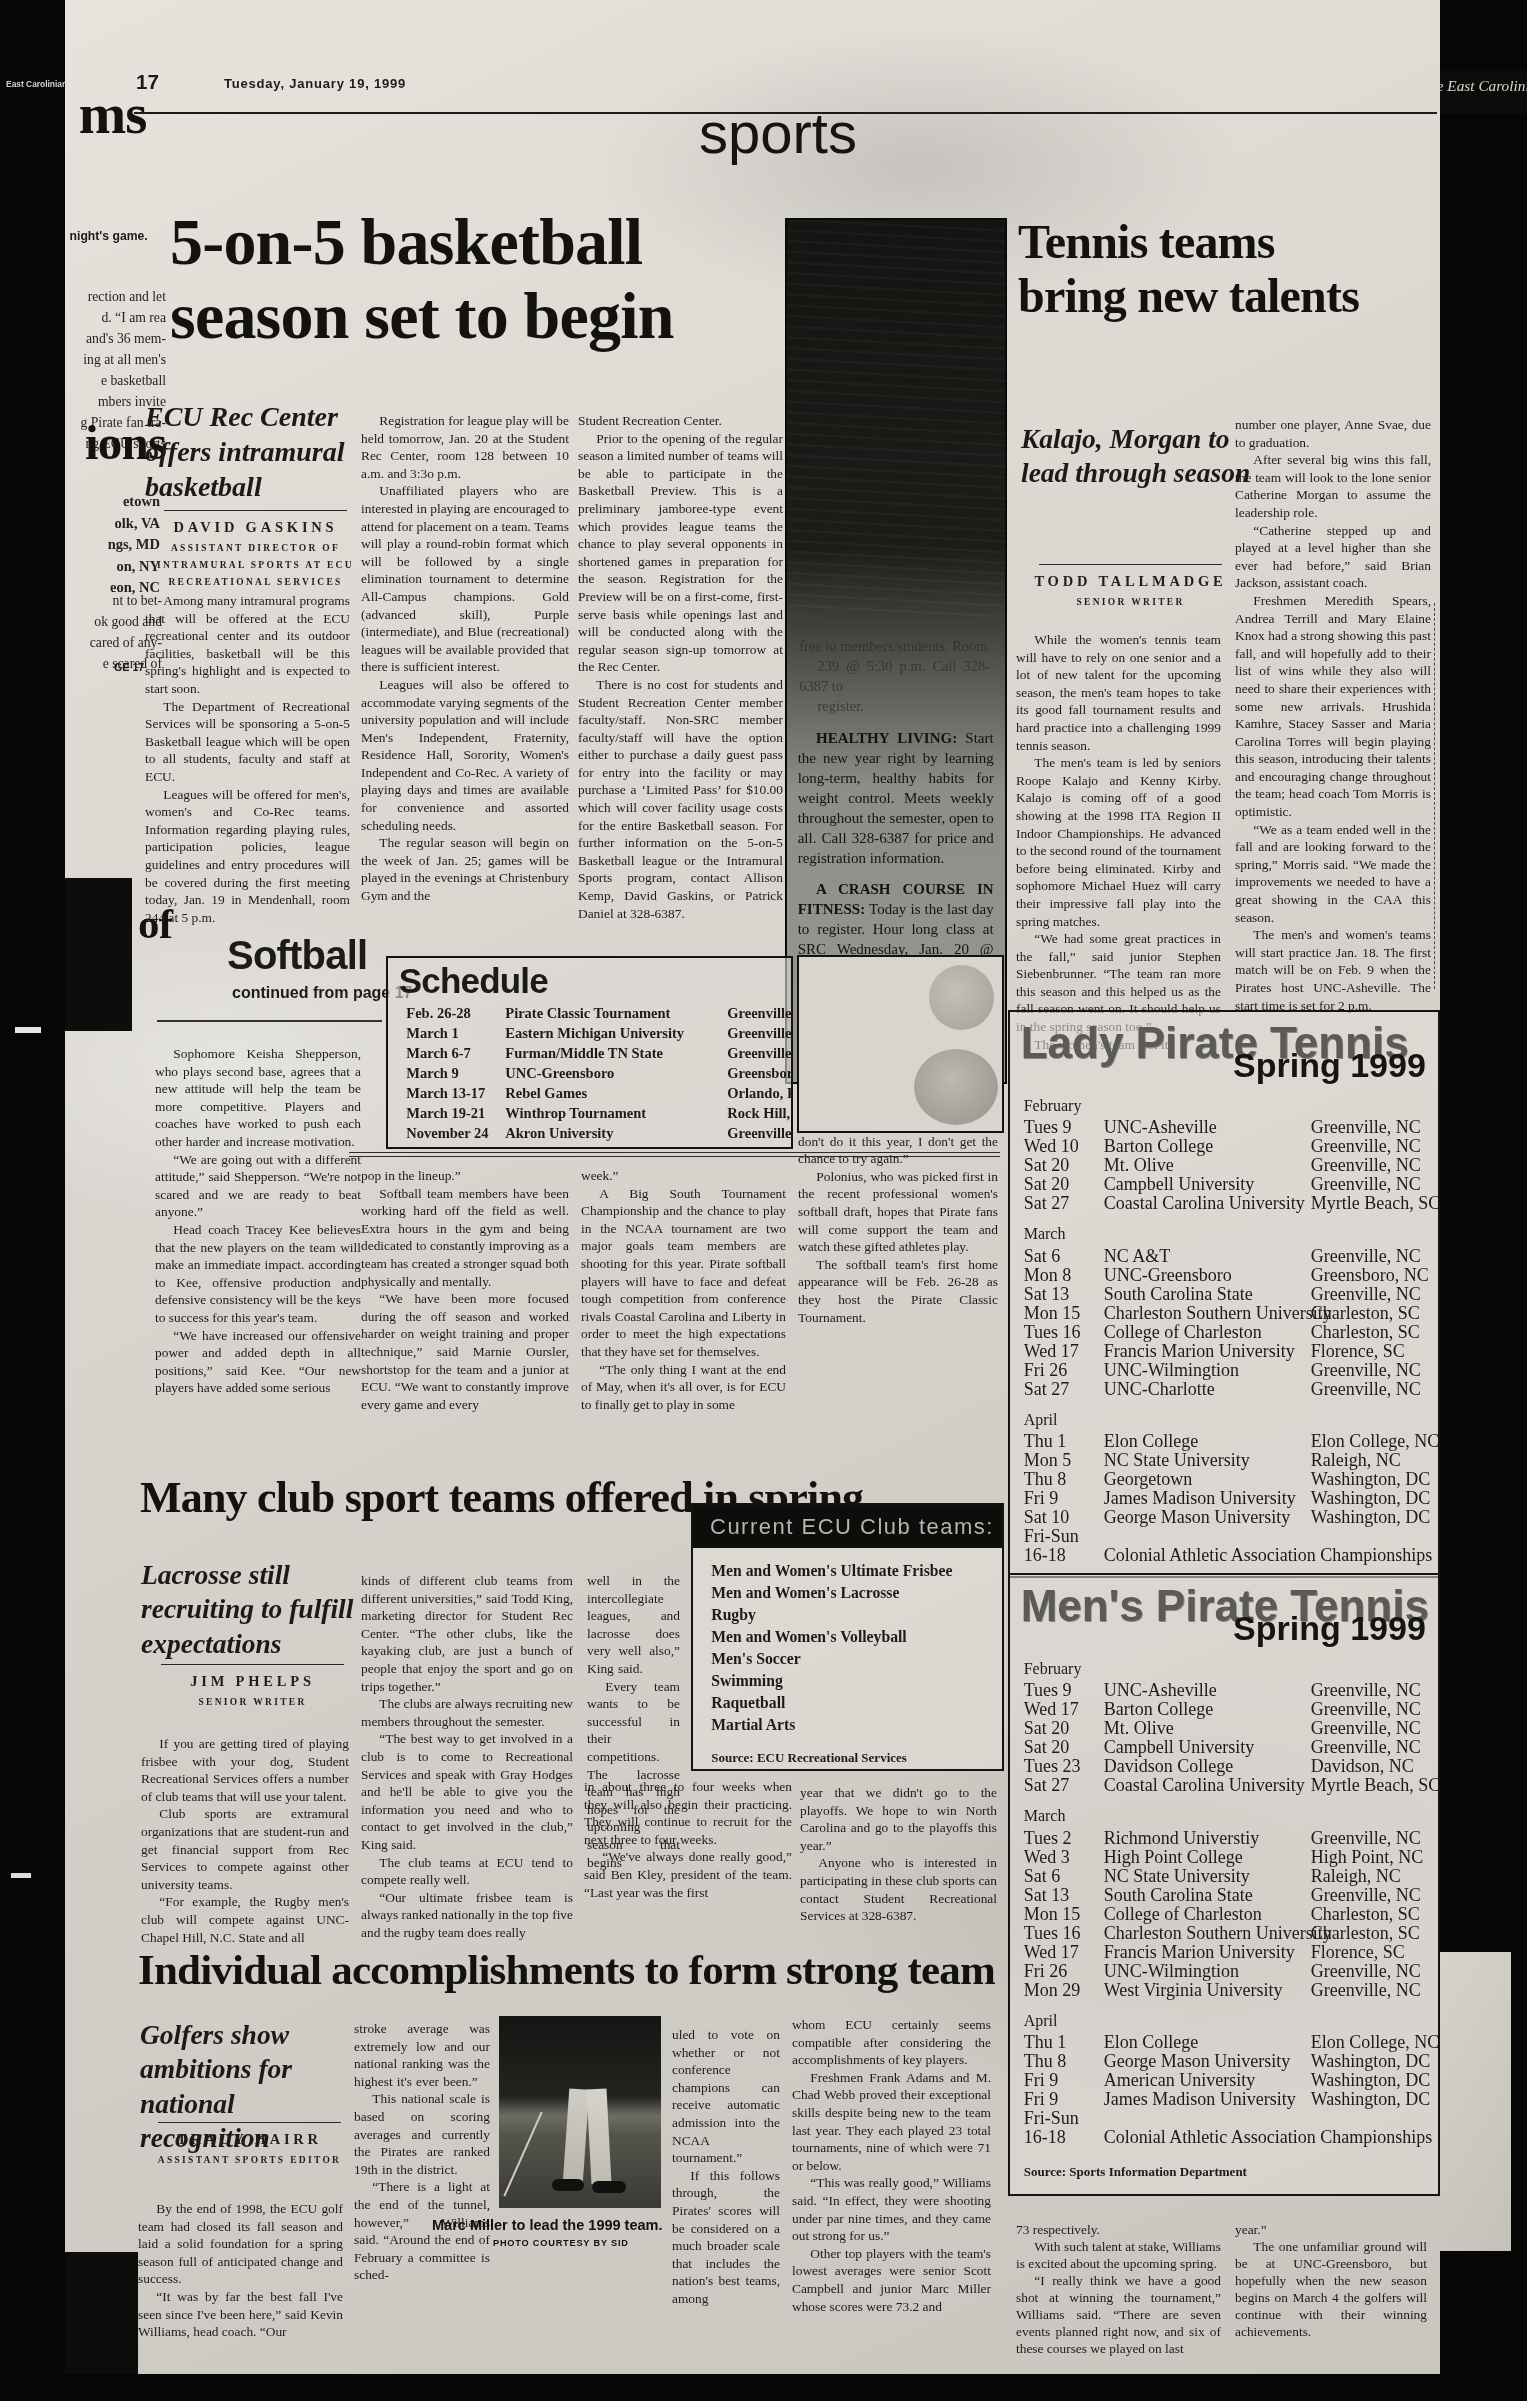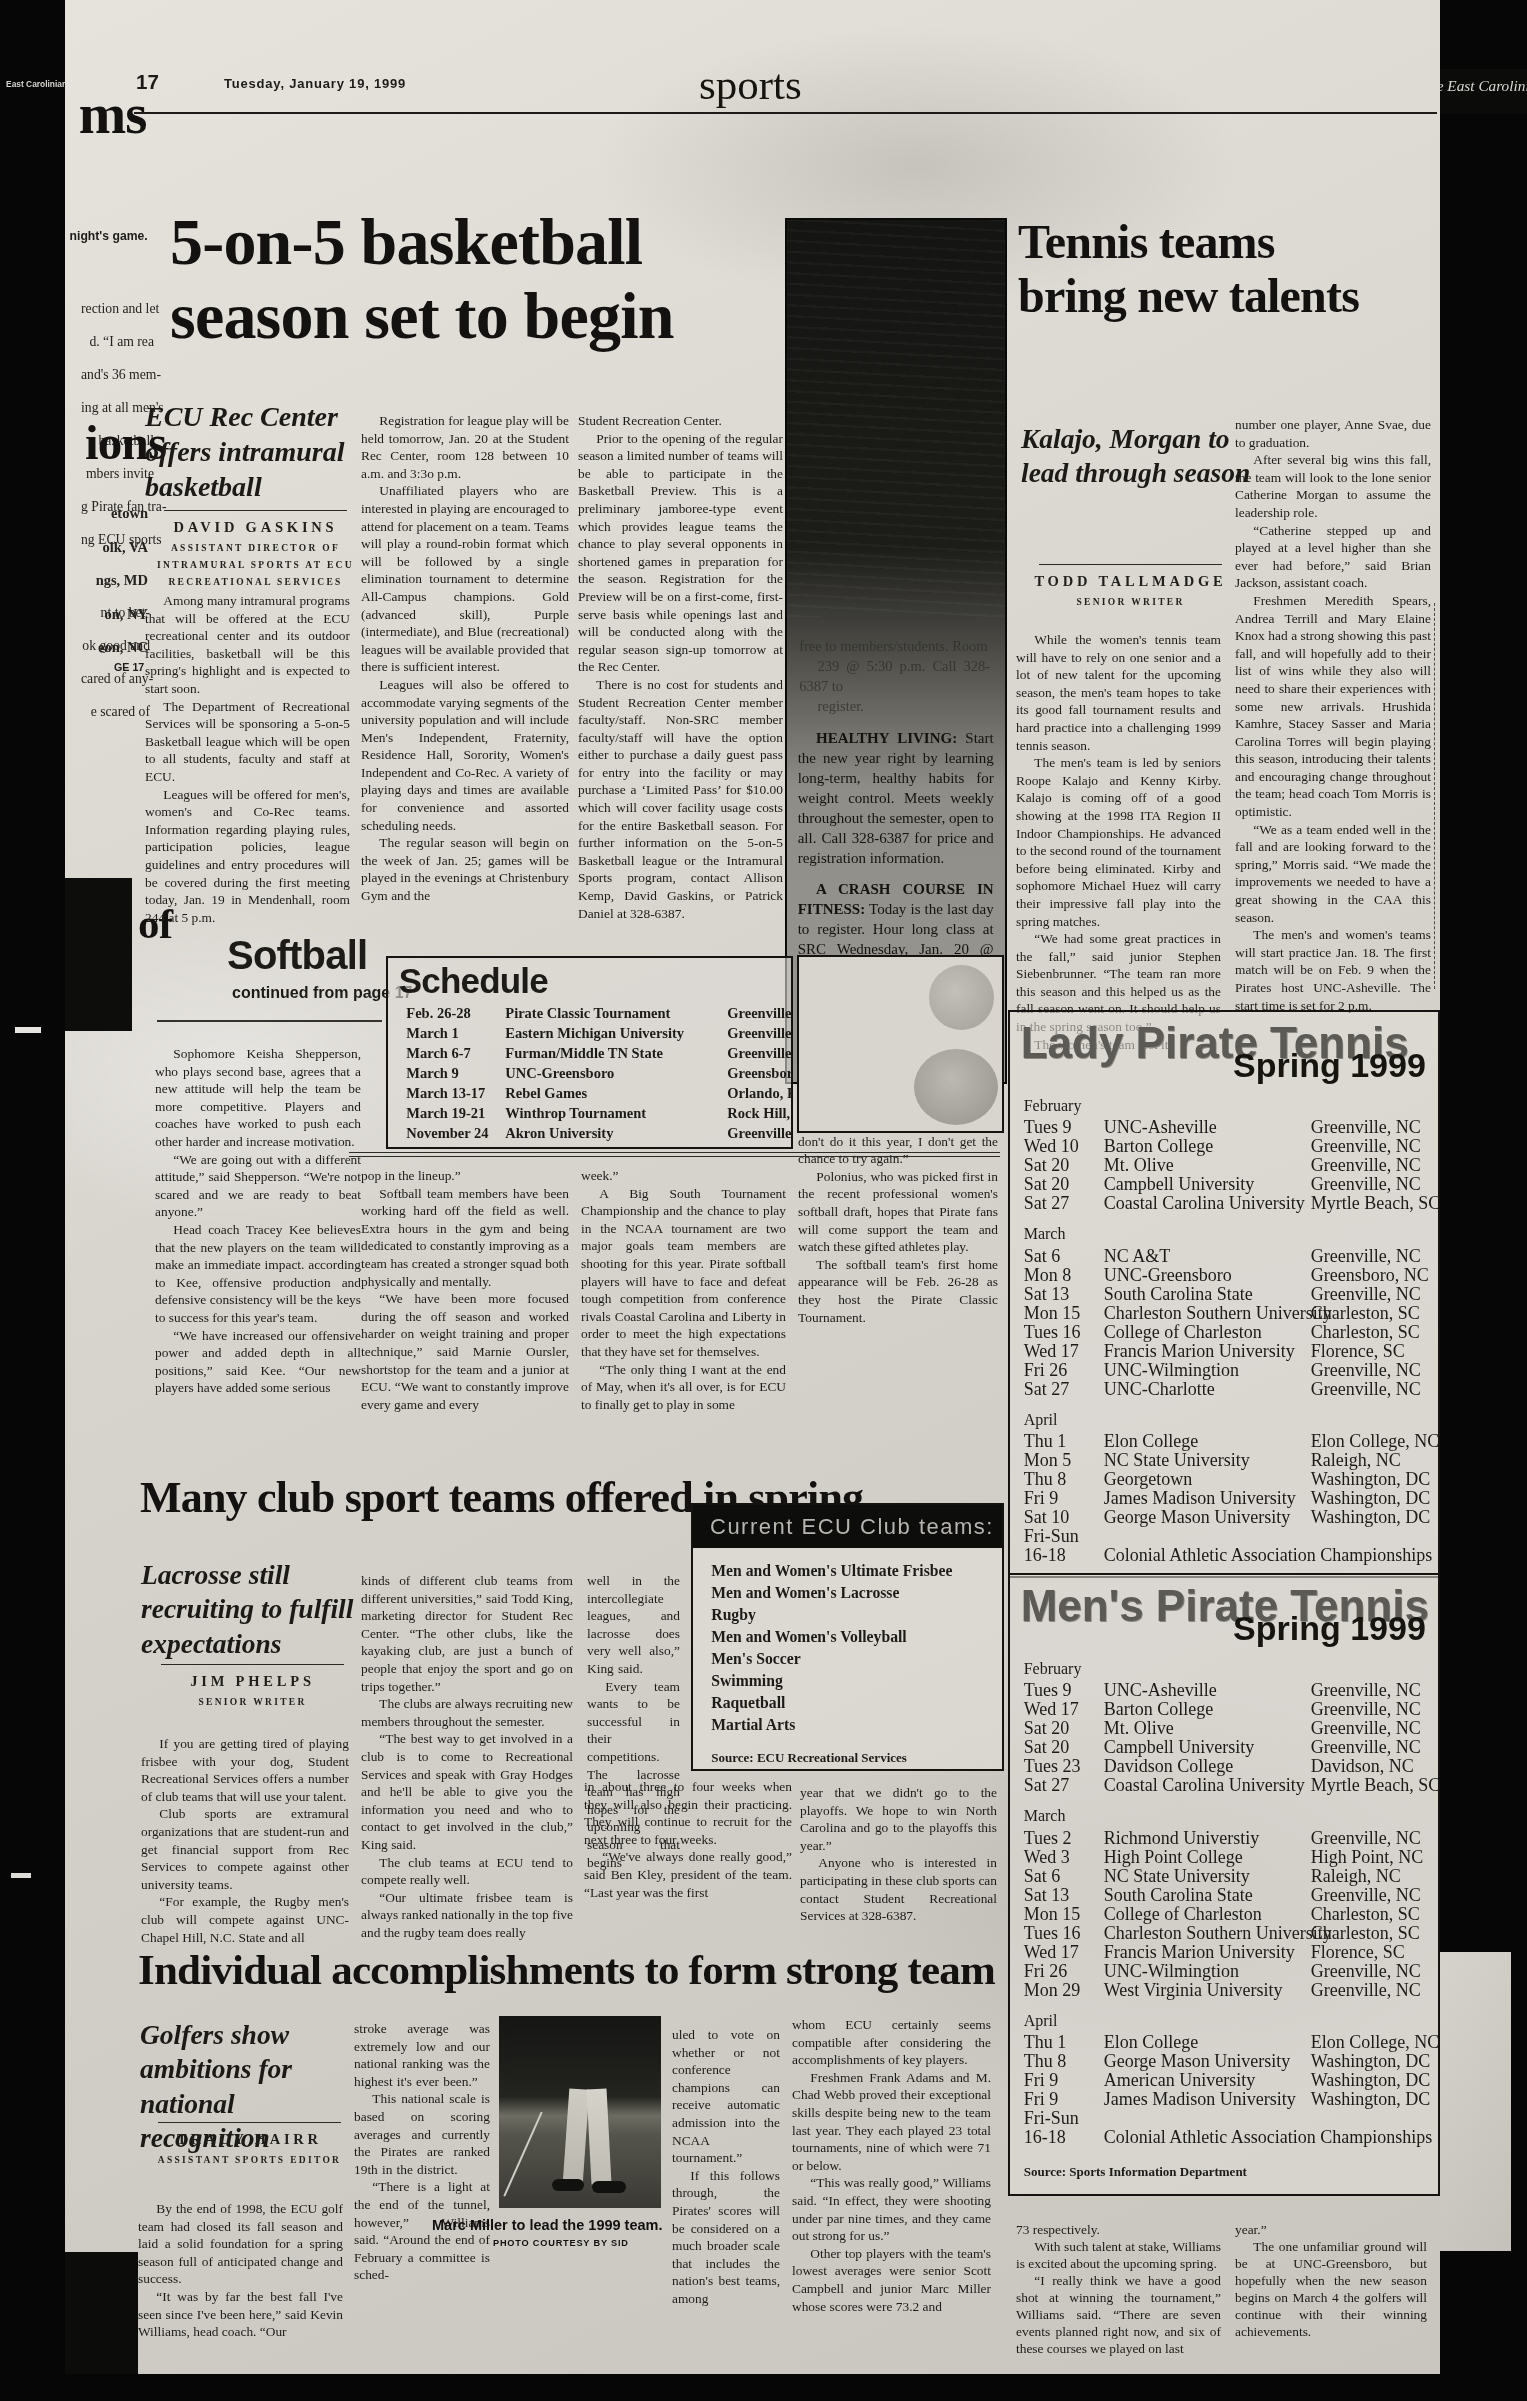--- a/index.html
+++ b/index.html
@@ -19,41 +19,41 @@
   .byline .name{font-size:14.5px;letter-spacing:3.8px;font-weight:bold;}
   .byline .title{font-size:9.5px;letter-spacing:2.3px;font-weight:bold;margin-top:4.6px;line-height:1.8;}
   
   .col{font-size:13.4px;line-height:17.6px;text-align:justify;}
   .col p{margin:0;text-indent:18.3px;}
   .col.cont p:first-child{text-indent:0;}
   .narrow{word-spacing:0.8px;}
   
   .pgnum{font-family:"Liberation Sans",sans-serif;font-weight:bold;font-size:20.6px;}
   .pgdate{font-family:"Liberation Sans",sans-serif;font-weight:bold;font-size:13px;letter-spacing:0.8px;}
-  .section-title{font-family:Liberation Serif, serif;font-size:43px;color:#15140f;}
+  .section-title{font-family:Liberation Sans, sans-serif;font-size:58px;color:#15140f;margin-top:39px;}
   .masthead{background:#0b0b0a;color:#dad8d2;font-family:"Liberation Serif",serif;font-style:italic;font-size:15.3px;
     padding:7.6px 0 0 7.6px;white-space:nowrap;overflow:hidden;}
   
   .ruledbox{border:2.3px solid #14130f;}
   .box-title{font-family:"Liberation Sans",sans-serif;font-weight:bold;font-size:44px;color:#5c5a55;letter-spacing:0px;
     text-shadow:0.8px 0.8px 0 #8a8883;}
   .box-subtitle{font-family:"Liberation Sans",sans-serif;font-weight:bold;font-size:34px;color:#15140f;}
   .month-label{font-size:16px;margin:12.2px 0 3.1px 0;}
   .tennis-rows .row{display:grid;grid-template-columns:70px 197px 128px auto;font-size:18px;line-height:19px;gap:10px;}
   .tennis-rows .row span{white-space:nowrap;overflow:visible;}
   .tennis-rows .c3{text-align:right;}
   .sched-rows .row{display:grid;grid-template-columns:99px 222px auto;font-weight:bold;font-size:14.5px;line-height:20px;}
   .sched-rows .row span{white-space:nowrap;}
   .source-line{font-size:13px;font-weight:bold;}
   
   .fit-secs .row{display:block;margin:11.5px 0;text-indent:18.3px;text-align:justify;}
   .fit-secs .c0{font-weight:bold;}
   
   .frag{overflow:hidden;text-align:right;color:#24231f;}
-  .frag p{margin:16px;white-space:nowrap;}
+  .frag p{margin:4px;white-space:nowrap;}
   
   .clubbar{background:#0d0d0b;color:#b7b5b0;font-family:"Liberation Sans",sans-serif;font-size:22px;letter-spacing:1.5px;
     padding:9.2px 0 7.6px 17px;}
   .club-items p{margin:0;font-weight:bold;font-size:15.7px;line-height:22px;text-indent:0;}
   
   .caption{font-family:"Liberation Sans",sans-serif;font-weight:bold;font-size:14.5px;color:#121110;}
   .credit{font-family:"Liberation Sans",sans-serif;font-weight:bold;font-size:9.2px;color:#121110;letter-spacing:0.8px;}
 </style>
 </head>
 <body>

